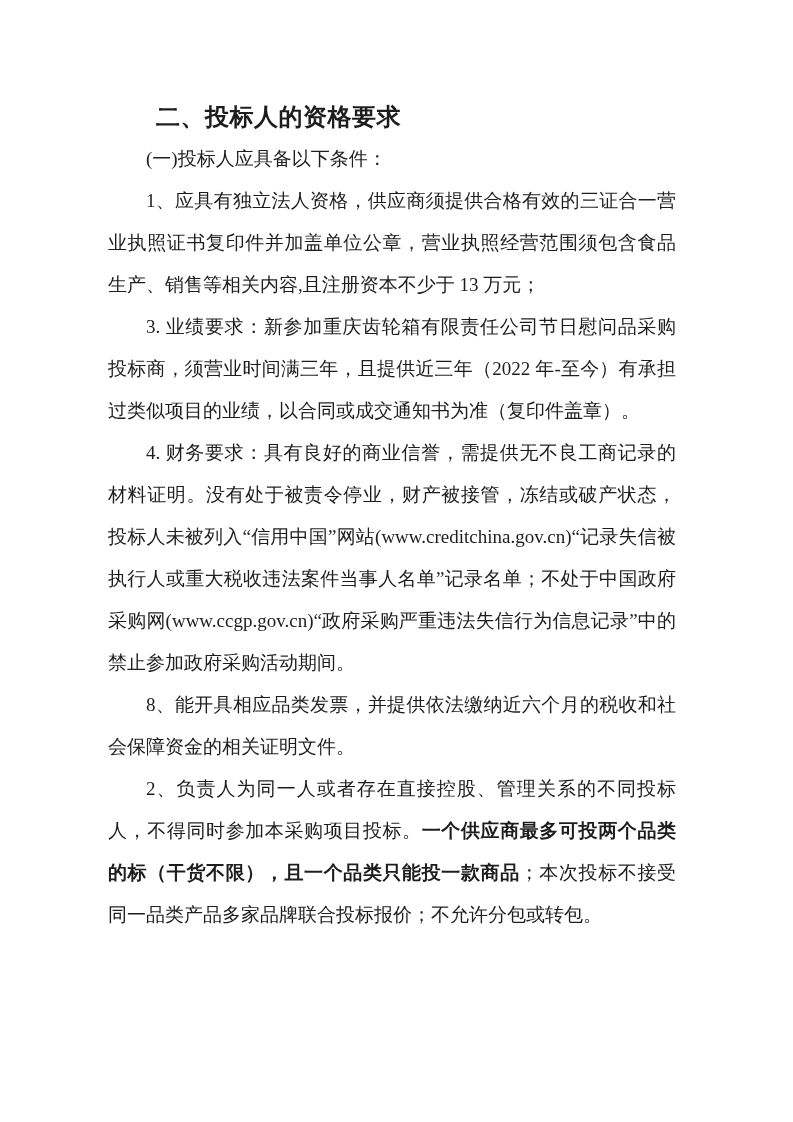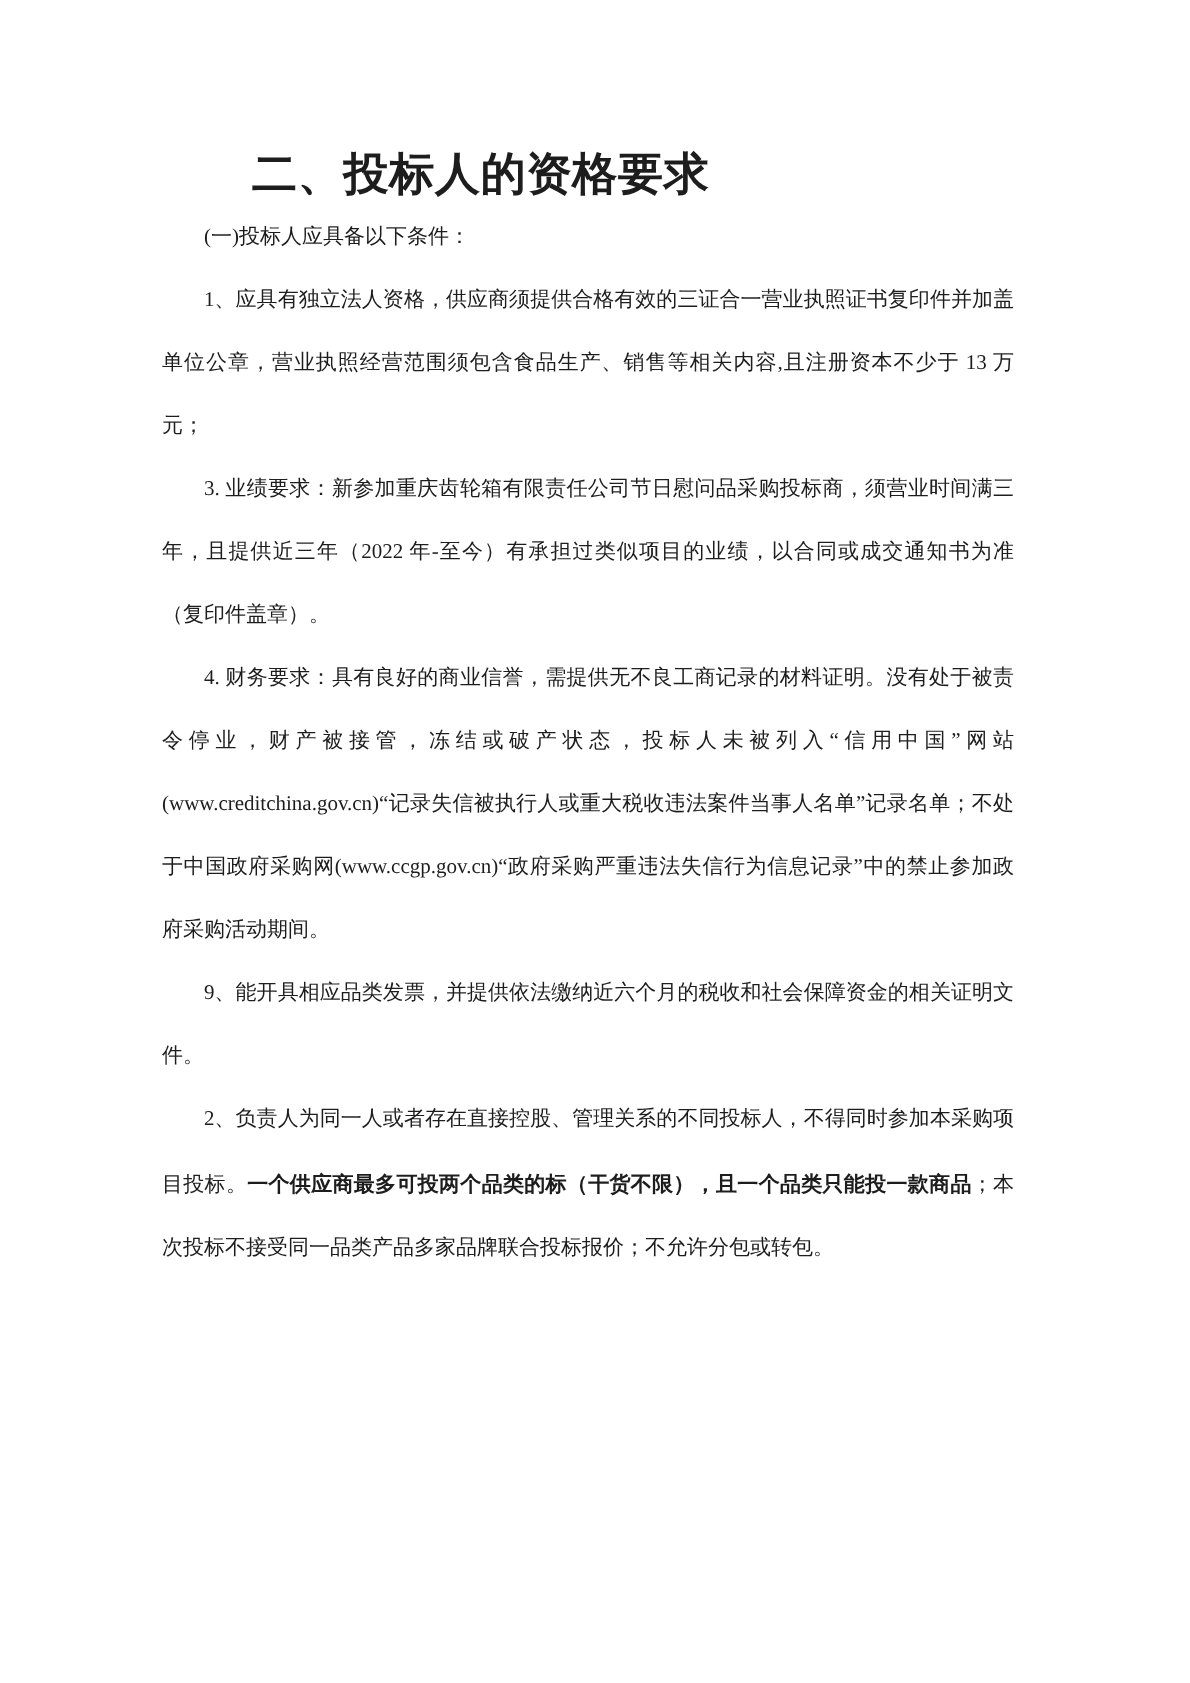--- a/index.html
+++ b/index.html
@@ -15,28 +15,28 @@
     overflow: hidden;
     box-sizing: border-box;
     padding: 96px 117px 0 108px;
     color: #1d1d1d;
     font-family: "Liberation Serif", "DejaVu Serif", serif;
   }
   .heading {
     margin: 0;
     font-family: "Liberation Sans", "DejaVu Sans", sans-serif;
     font-weight: 700;
-    font-size: 30px;
+    font-size: 24px;
     line-height: 42px;
     text-indent: 2em;
     letter-spacing: 0.5px;
   }
   .para {
     margin: 0;
-    font-size: 14px;
+    font-size: 19px;
     line-height: 42px;
     text-align: justify;
     text-justify: inter-ideograph;
     text-indent: 2em;
   }
   .para .seg-bold {
     font-family: "Liberation Sans", "DejaVu Sans", sans-serif;
     font-weight: 700;
   }
 </style>
@@ -49,17 +49,17 @@
 
   <p class="para">(一)投标人应具备以下条件：</p>
 
   <p class="para"><span>1、应具有独立法人资格，供应商须提供合格有效的三证合一营业执照证书复印件并加盖单位公章，营业执照经营范围须包含食品生产、销售等相关内容,且注册资本不少于 13 万元；</span></p>
 
 
   <p class="para"><span>3. 业绩要求：新参加重庆齿轮箱有限责任公司节日慰问品采购投标商，须营业时间满三年，且提供近三年（2022 年-至今）有承担过类似项目的业绩，以合同或成交通知书为准（复印件盖章）。</span></p>
 
   <p class="para"><span>4. 财务要求：具有良好的商业信誉，需提供无不良工商记录的材料证明。没有处于被责令停业，财产被接管，冻结或破产状态，投标人未被列入“信用中国”网站(www.creditchina.gov.cn)“记录失信被执行人或重大税收违法案件当事人名单”记录名单；不处于中国政府采购网(www.ccgp.gov.cn)“政府采购严重违法失信行为信息记录”中的禁止参加政府采购活动期间。</span></p>
 
-  <p class="para"><span>9、能开具相应品类发票，并提供依法缴纳近六个月的税收和社会保障资金的相关证明文件。</span></p>
+  <p class="para"><span>8、能开具相应品类发票，并提供依法缴纳近六个月的税收和社会保障资金的相关证明文件。</span></p>
 
   <p class="para"><span>2、负责人为同一人或者存在直接控股、管理关系的不同投标人，不得同时参加本采购项目投标。</span><span class="seg-bold">一个供应商最多可投两个品类的标（干货不限），且一个品类只能投一款商品</span><span>；本次投标不接受同一品类产品多家品牌联合投标报价；不允许分包或转包。</span></p>
 
 </div>
 
 </body></html>

